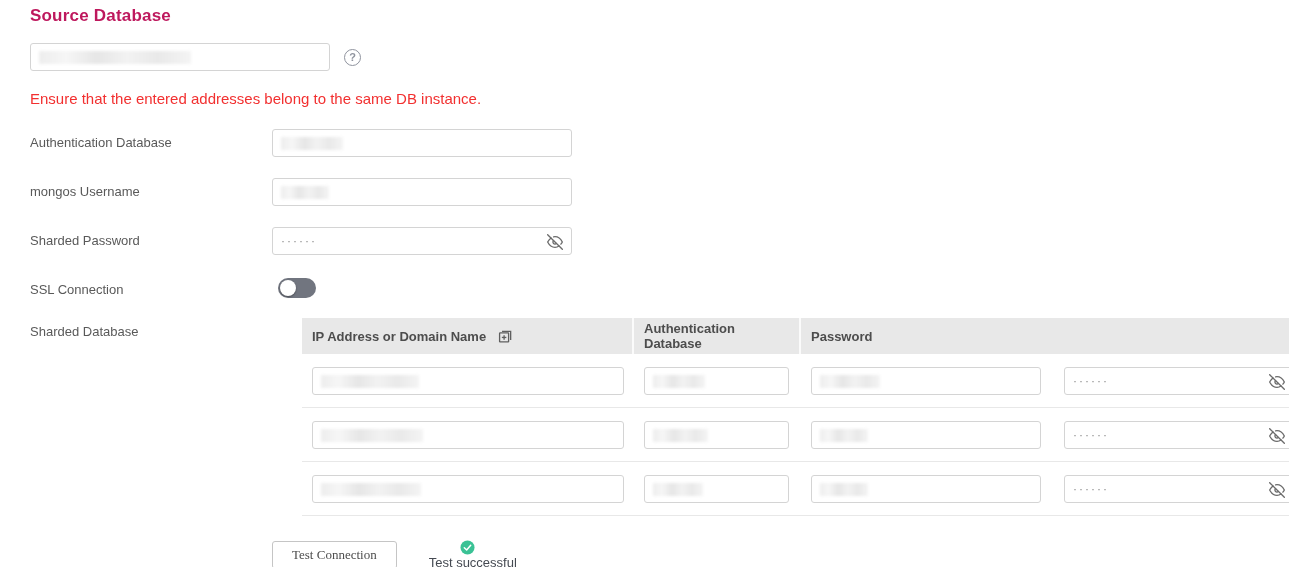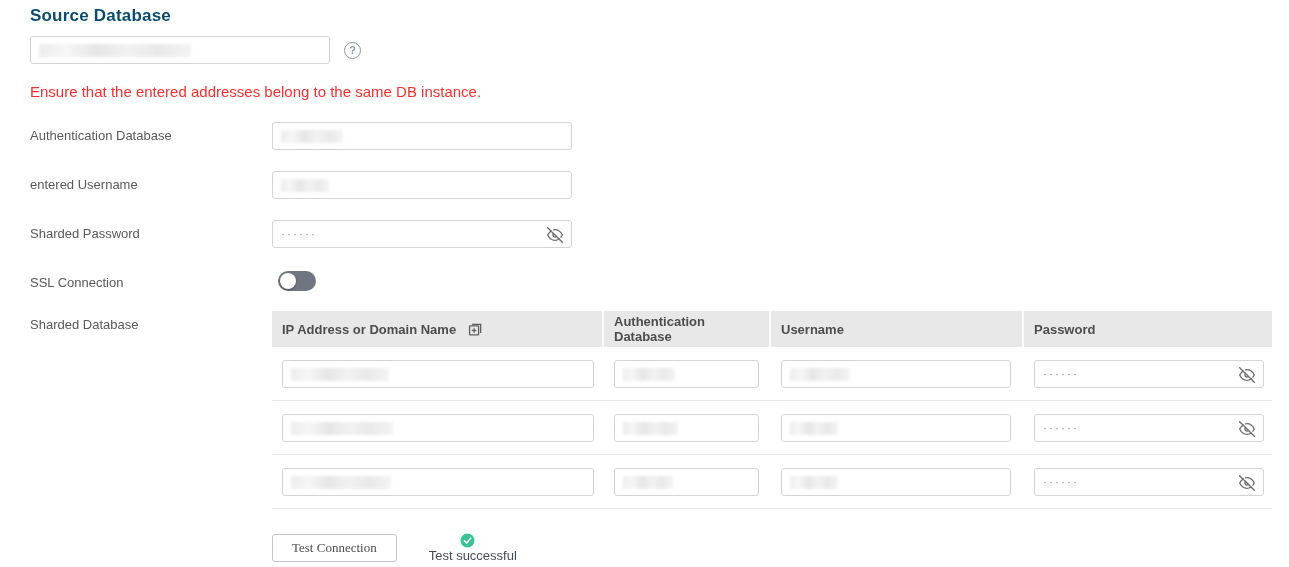--- a/index.html
+++ b/index.html
@@ -4,22 +4,22 @@
 <style>
   * { margin:0; padding:0; box-sizing:border-box; }
   html,body { background:#fff; }
   body {
     width:1289px; height:567px; overflow:hidden;
     font-family:"Liberation Sans", sans-serif;
     color:#575d6c;
   }
   .page { padding:6px 0 0 30px; }
   .page-title {
-    font-size:17px; font-weight:bold; color:#0c4a6e;
-    margin-bottom:10px; letter-spacing:.2px;
+    font-size:17px; font-weight:bold; color:#be185d;
+    margin-bottom:17px; letter-spacing:.2px;
   }
   .form-row { display:flex; align-items:flex-start; margin-bottom:21px; }
   .form-label {
     width:242px; flex:0 0 242px; font-size:13px; color:#595959;
     padding-top:6px; line-height:16px;
   }
   .ctl-line { display:flex; align-items:center; }
   .tbox {
     width:300px; height:28px; background:#fff;
     border:1px solid #d4d4d4; border-radius:3px;
@@ -110,21 +110,21 @@
   </div>
 
   <div class="form-row">
     <div class="form-label">Authentication Database</div>
     <div class="tbox">
       <span class="redact" style="width:62px"></span>
     </div>
   </div>
 
   <div class="form-row">
-    <div class="form-label">entered Username</div>
+    <div class="form-label">mongos Username</div>
     <div class="tbox">
       <span class="redact" style="width:48px"></span>
     </div>
   </div>
 
   <div class="form-row">
     <div class="form-label">Sharded Password</div>
     <div class="tbox">
       <span class="pwd-dots">······</span>
       <span class="eye-btn">
@@ -136,42 +136,39 @@
     </div>
   </div>
 
   <div class="form-row" style="margin-bottom:20px;gap:6px;">
     <div class="form-label">SSL Connection</div>
     <div class="toggle">
       <div class="knob"></div>
     </div>
   </div>
 
-  <div class="form-row" style="margin-bottom:0;">
+  <div class="form-row" style="margin-bottom:0;gap:30px;">
     <div class="form-label">Sharded Database</div>
     <div class="db-table">
 
       <div class="t-header">
         <div class="t-hcell c1">
           <span>IP Address or Domain Name</span>
           <span class="add-icon">
             <svg width="15" height="15" viewBox="0 0 16 16" fill="none" stroke="#5f5f5f" stroke-width="1.4">
               <path d="M5 2.5h8.5V11" stroke-linecap="square"></path>
               <rect x="1.7" y="4.2" width="9.6" height="9.6" rx="0.5"></rect>
               <line x1="6.5" y1="6.6" x2="6.5" y2="11.4"></line>
               <line x1="4.1" y1="9" x2="8.9" y2="9"></line>
             </svg>
           </span>
         </div>
         <div class="t-hcell c2">
           <span>Authentication Database</span>
         </div>
-        <div class="t-hcell c3">
-          <span>Username</span>
-        </div>
         <div class="t-hcell c4">
           <span>Password</span>
         </div>
       </div>
 
       <div class="t-row">
         <div class="t-cell c1">
             <div class="cell-input w-ip">
               <span class="redact" style="width:98px"></span>
             </div>

